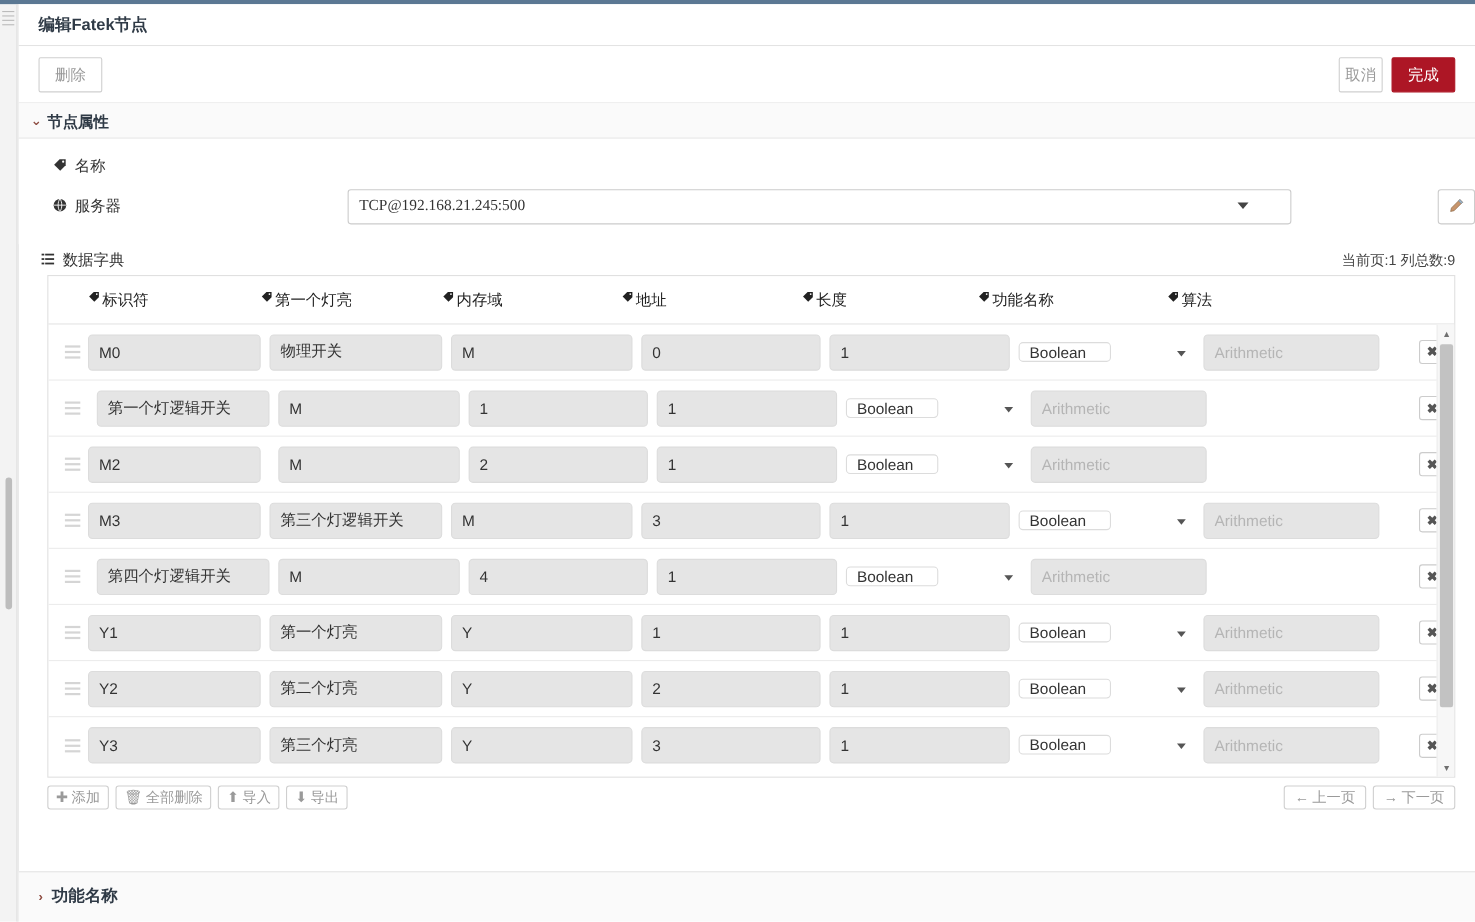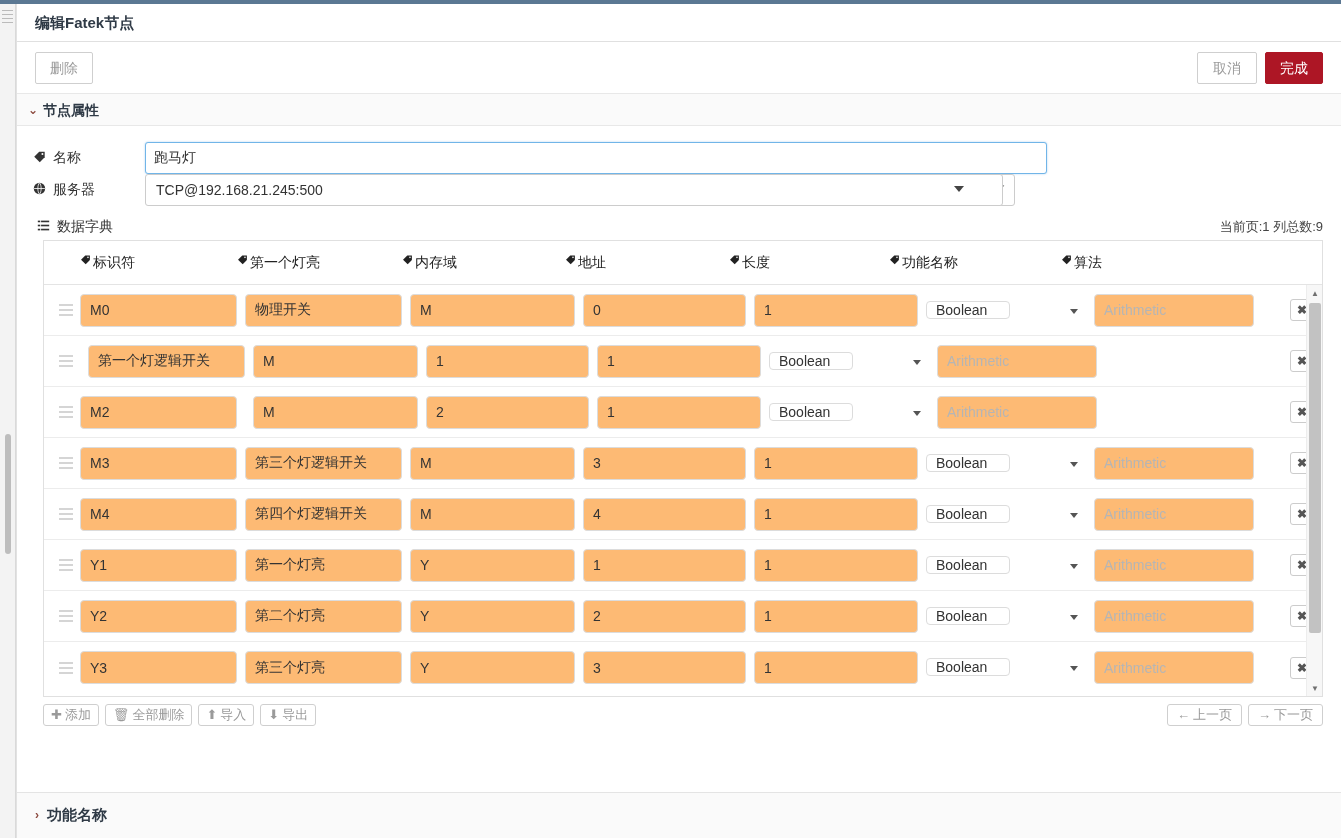--- a/index.html
+++ b/index.html
@@ -65,21 +65,21 @@
     background: #fff;
     border: 1px solid #cfcfcf;
     color: #555;
     padding: 0 14px;
     height: 32px;
     line-height: 30px;
     display: inline-block;
     white-space: nowrap;
   }
   .btn-delete { color: #9a9a9a; }
-  .btn-cancel { color: #9a9a9a; width: 60px; text-align:center; padding:0; margin-right: 8px; }
+  .btn-cancel { color: #9a9a9a; width: 40px; text-align:center; padding:0; margin-right: 8px; }
   .btn-done {
     background: #ad1625; border-color: #ad1625; color: #fff;
     width: 58px; text-align:center; padding:0; font-weight: normal;
   }
 
   
   .section-head {
     height: 32px; line-height: 32px;
     padding-left: 26px;
     position: relative;
@@ -88,40 +88,40 @@
     background: #fafafa;
   }
   .section-head .chev {
     position: absolute; left: 8px; top: 0; width: 16px;
     text-align: center; color: #8c4a3f; font-weight: bold; font-size: 12px;
   }
   .section-head.collapsed { background: #f7f7f7; }
 
   
   .form-area { padding: 16px 0 6px 0; background:#fff; }
-  .form-row { display: flex; align-items: center; padding-left: 16px; }
+  .form-row { display: flex; align-items: center; margin-bottom: 12px; padding-left: 31px; justify-content: space-between; }
   .form-label {
     width: 112px; flex: 0 0 112px;
     font-size: 14px; color: #333;
     display: flex; align-items: center; gap: 6px;
   }
   .form-label .lbl-ico { width: 14px; color: #333; font-size: 13px; display:inline-block; }
   .txt-input {
     height: 32px;
     border: 1px solid #ccc;
     border-radius: 3px;
     padding: 0 8px;
     font-size: 14px; color: #333;
     font-family: "Liberation Sans", sans-serif;
     background: #fff;
     outline: none;
   }
   .txt-input.focused { border-color: #71b5e8; box-shadow: 0 0 2px rgba(110,175,230,.6); }
   #name-input { width: 902px; }
-  .select-wrap { position: relative; width: 828px; }
+  .select-wrap { position: relative; width: 828px; font-family: Liberation Serif, serif; }
   .select-box {
     width: 858px; height: 32px; border: 1px solid #ccc; border-radius: 3px;
     background: #fff; padding: 0 26px 0 10px; line-height: 30px;
     font-size: 14px; color: #333; overflow: hidden; white-space: nowrap;
   }
   .select-caret {
     position: absolute; right: 9px; top: 12px;
     width: 0; height: 0;
     border-left: 5px solid transparent; border-right: 5px solid transparent;
     border-top: 6px solid #444;
@@ -177,21 +177,21 @@
     width: 28px; flex: 0 0 28px;
     display: flex; flex-direction: column; gap: 3px;
     align-items: center; cursor: move;
   }
   .drag-handle i { display:block; width: 14px; height: 2px; background: #d5d5d5; }
 
   .cell-input {
     height: 33px; border: 1px solid #dcdcdc; border-radius: 4px;
     padding: 0 9px; font-size: 14px; color: #333;
     font-family: "Liberation Sans", sans-serif;
-    background: #fdba74; outline: none;
+    background: #e5e5e5; outline: none;
   }
   .cell-input::placeholder { color: #b5b5b5; }
   .w-ident { width: 157px; }
   .w-func  { width: 157px; }
   .w-mem   { width: 165px; }
   .w-addr  { width: 163px; }
   .w-len   { width: 164px; }
   .w-algo  { width: 160px; }
 
   .cell-gap { width: 8px; flex: 0 0 8px; }
@@ -298,21 +298,20 @@
       <div class="form-row">
         <div class="form-label">
           <span class="lbl-ico">
             <svg width="13" height="13" viewBox="0 0 16 16" aria-hidden="true">
               <path d="M1.5 8.2 L7.6 2.1 L14.4 2.1 L14.4 8.9 L8.3 15 Z" fill="#333"></path>
               <circle cx="11.6" cy="4.9" r="1.25" fill="#fff"></circle>
             </svg>
           </span>
           <span>名称</span>
         </div>
-        <input id="name-input" class="txt-input focused" type="text" value="跑马灯" style="">
       </div>
 
       <div class="form-row">
         <div class="form-label">
           <span class="lbl-ico">
             <svg width="13" height="13" viewBox="0 0 16 16" aria-hidden="true">
               <circle cx="8" cy="8" r="7" fill="#333"></circle>
               <path d="M1.4 8 H14.6 M8 1 C5.3 3.8 5.3 12.2 8 15 M8 1 C10.7 3.8 10.7 12.2 8 15" stroke="#fff" stroke-width="1" fill="none"></path>
             </svg>
           </span>
@@ -487,21 +486,20 @@
             <span class="cell-gap"></span>
             <input class="cell-input w-algo" placeholder="Arithmetic" style="">
             <button class="row-del">✖</button>
           </div>
           <div class="drow">
             <span class="drag-handle">
               <i></i>
               <i></i>
               <i></i>
             </span>
-            <input class="cell-input w-ident" value="M4" style="">
             <span class="cell-gap"></span>
             <input class="cell-input w-func" value="第四个灯逻辑开关" style="">
             <span class="cell-gap"></span>
             <input class="cell-input w-mem" value="M" style="">
             <span class="cell-gap"></span>
             <input class="cell-input w-addr" value="4" style="">
             <span class="cell-gap"></span>
             <input class="cell-input w-len" value="1" style="">
             <span class="cell-gap"></span>
             <span class="sel-cell"><span class="sb">Boolean</span><span class="sc"></span></span>

